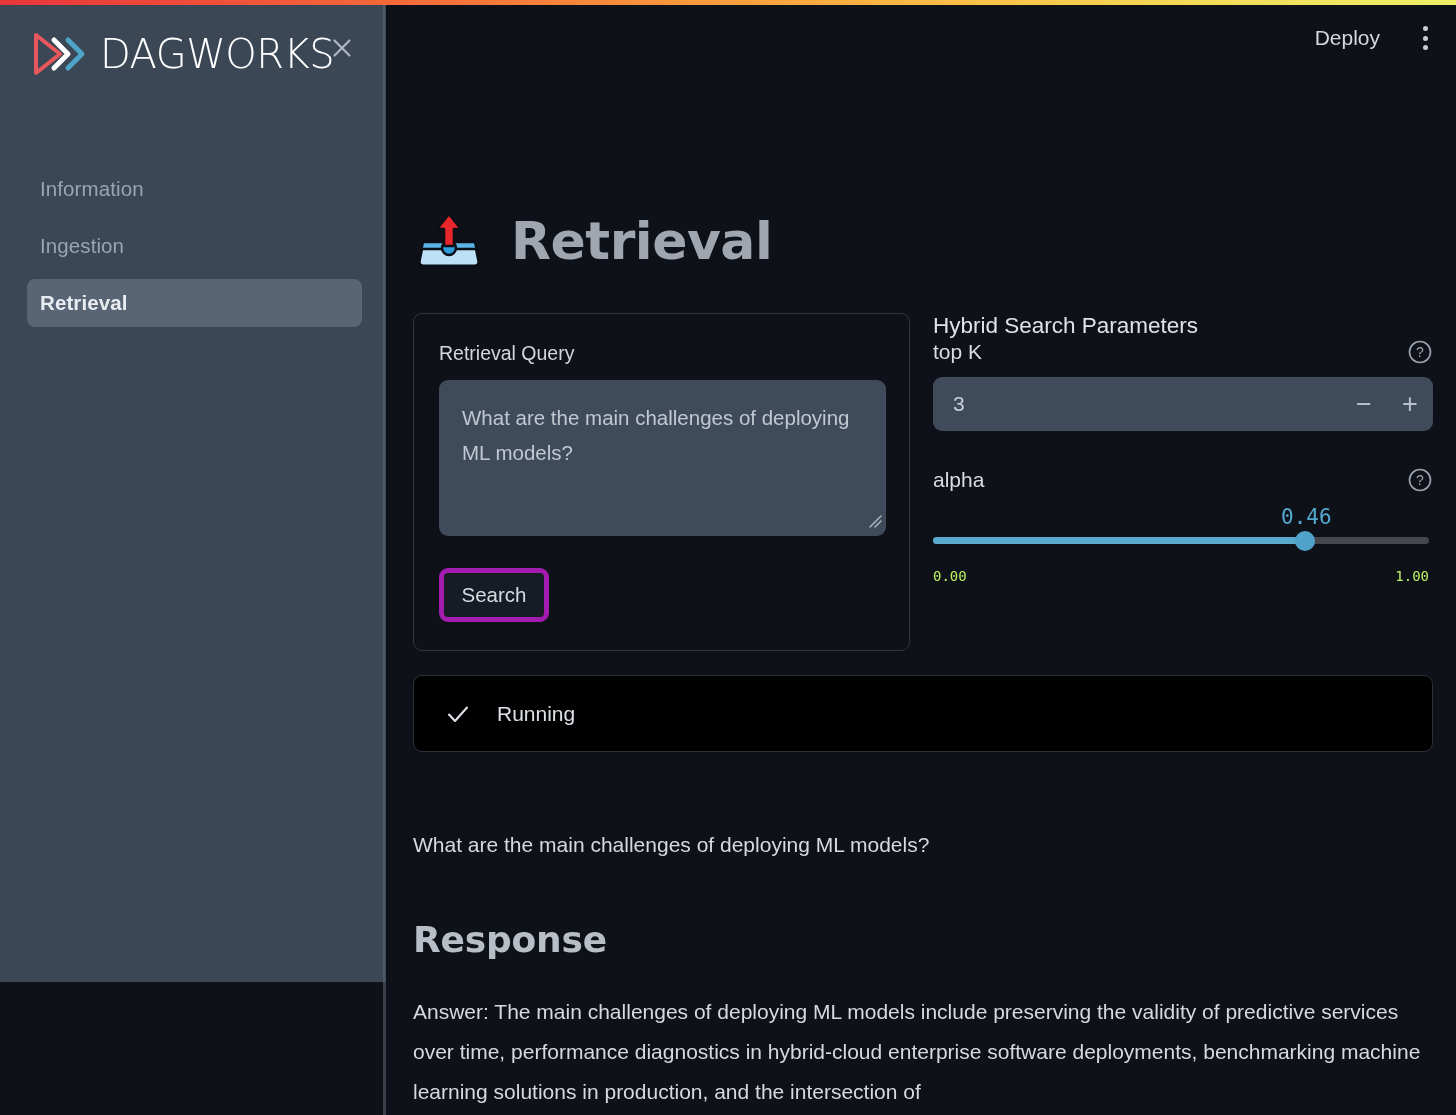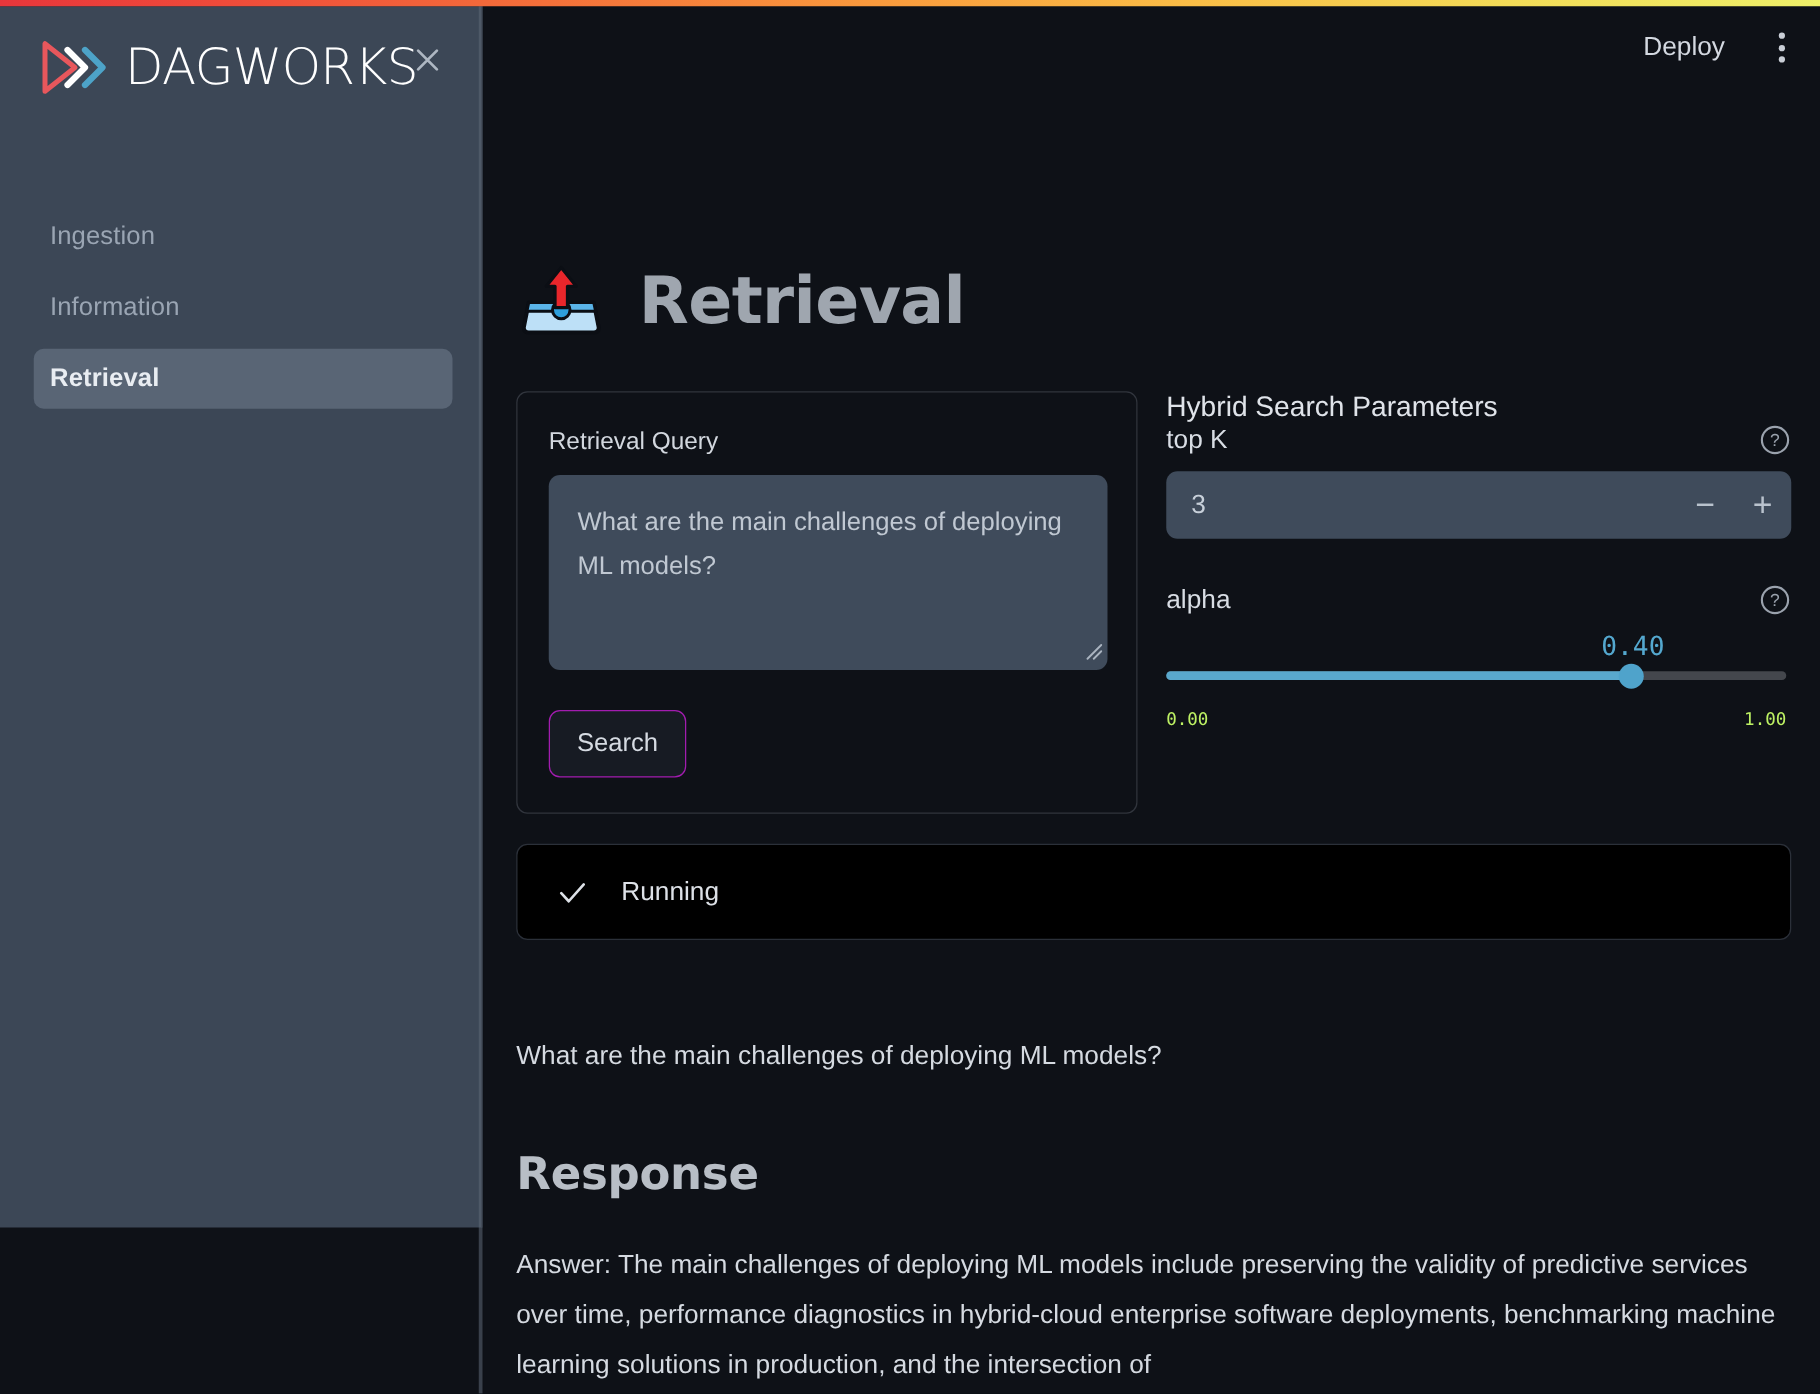--- a/index.html
+++ b/index.html
@@ -220,21 +220,21 @@
     width: 16px; height: 16px;
     pointer-events: none;
   }
   .search-btn {
     position: absolute;
     top: 254px;
     left: 25px;
     width: 110px;
     height: 54px;
     background: #171b23;
-    border: 1px solid #a21caf;
+    border: 5px solid #a21caf;
     border-radius: 9px;
     color: #d6dbe2;
     font-size: 20.5px;
     cursor: pointer;
     font-family: "Liberation Sans", sans-serif;
   }
 
   
   .params {
     position: absolute;
@@ -402,24 +402,24 @@
     </div>
 
     <div class="close-btn">
       <svg width="24" height="24" viewBox="0 0 24 24">
         <path d="M4.5 4.5 L19.5 19.5 M19.5 4.5 L4.5 19.5" stroke="#aeb7c2" stroke-width="2.2" stroke-linecap="round"></path>
       </svg>
     </div>
 
     <nav class="nav">
       <div class="nav-item">
+        <span>Information</span>
+      </div>
+      <div class="nav-item">
         <span>Ingestion</span>
-      </div>
-      <div class="nav-item">
-        <span>Information</span>
       </div>
       <div class="nav-item active">
         <span>Retrieval</span>
       </div>
     </nav>
   </aside>
   <div class="sidebar-edge"></div>
 
   <main class="main">
 
@@ -471,21 +471,21 @@
       <div class="alpha-block">
         <div class="param-head">
           <div class="param-name">alpha</div>
           <svg class="help-icon" width="26" height="26" viewBox="0 0 26 26">
             <circle cx="13" cy="13" r="10.5" fill="none" stroke="#9aa2ad" stroke-width="1.7"></circle>
             <text x="13" y="18" text-anchor="middle" font-size="14" fill="#9aa2ad" font-family="Liberation Sans, sans-serif">?</text>
           </svg>
         </div>
 
         <div class="slider-value">
-          <span>0.40</span>
+          <span>0.46</span>
         </div>
 
         <div class="slider-track">
           <div class="slider-fill"></div>
           <div class="slider-thumb"></div>
         </div>
 
         <div class="slider-bounds">
           <span>0.00</span>
           <span>1.00</span>

